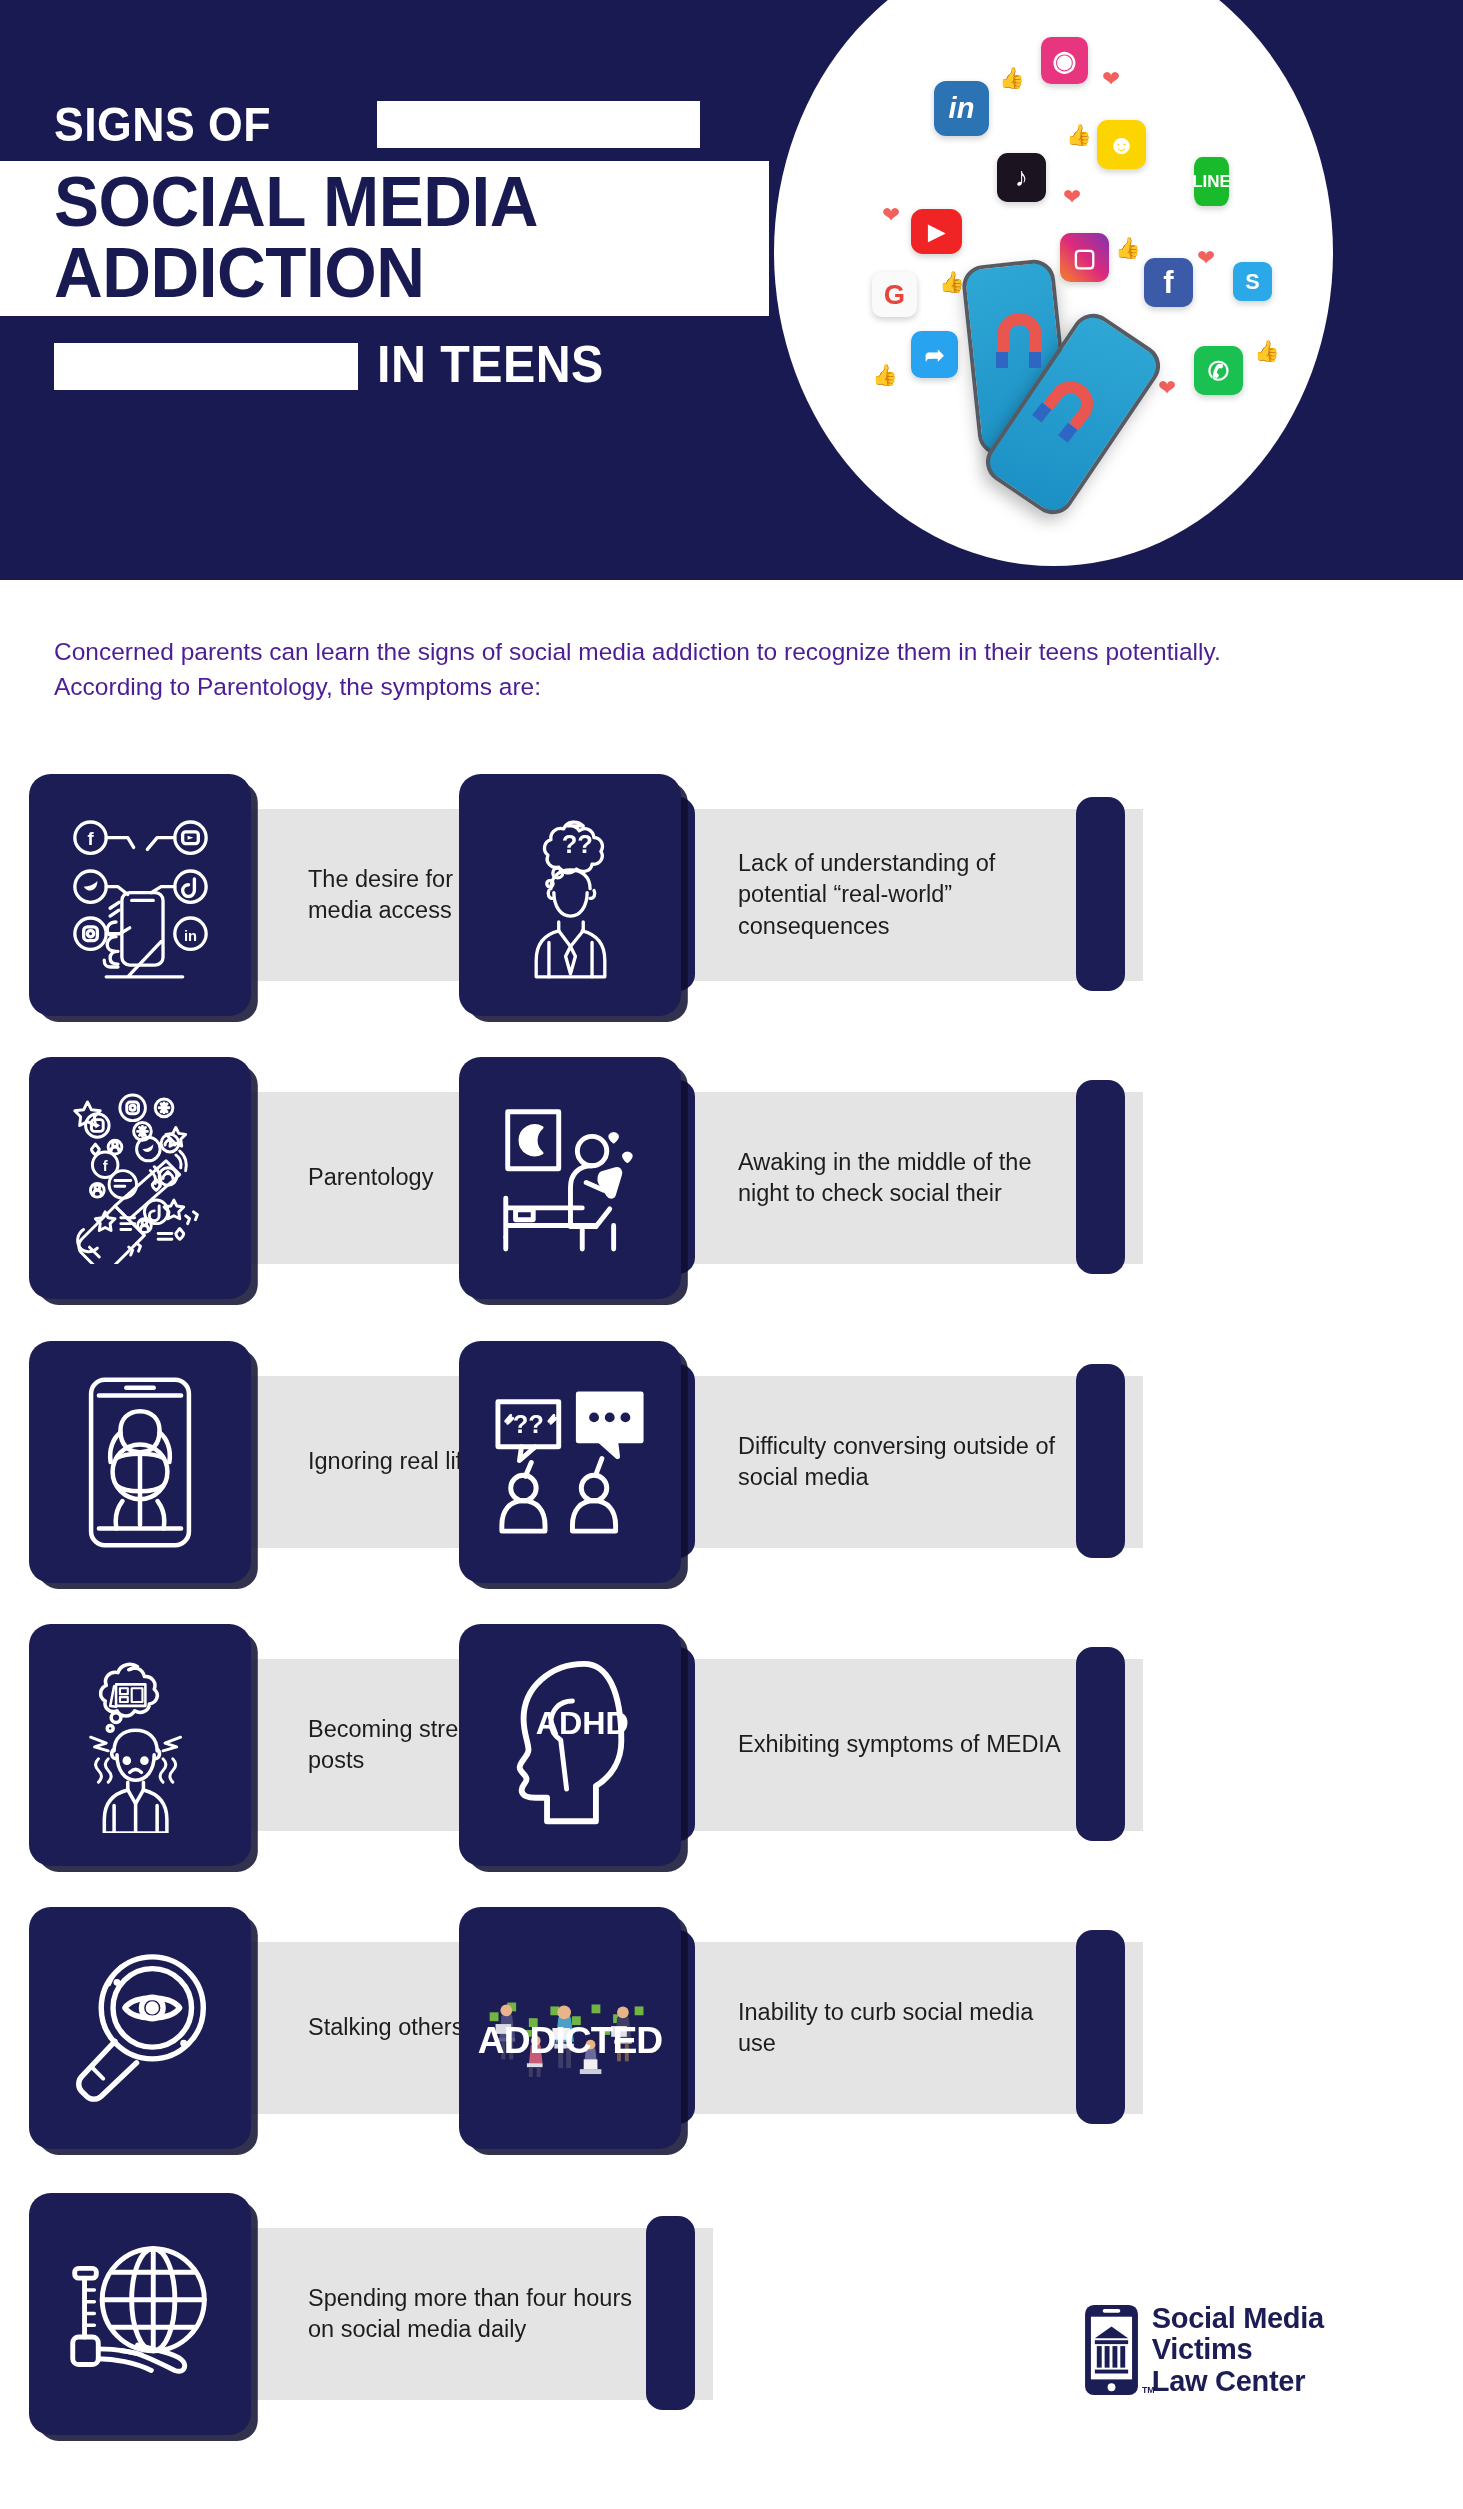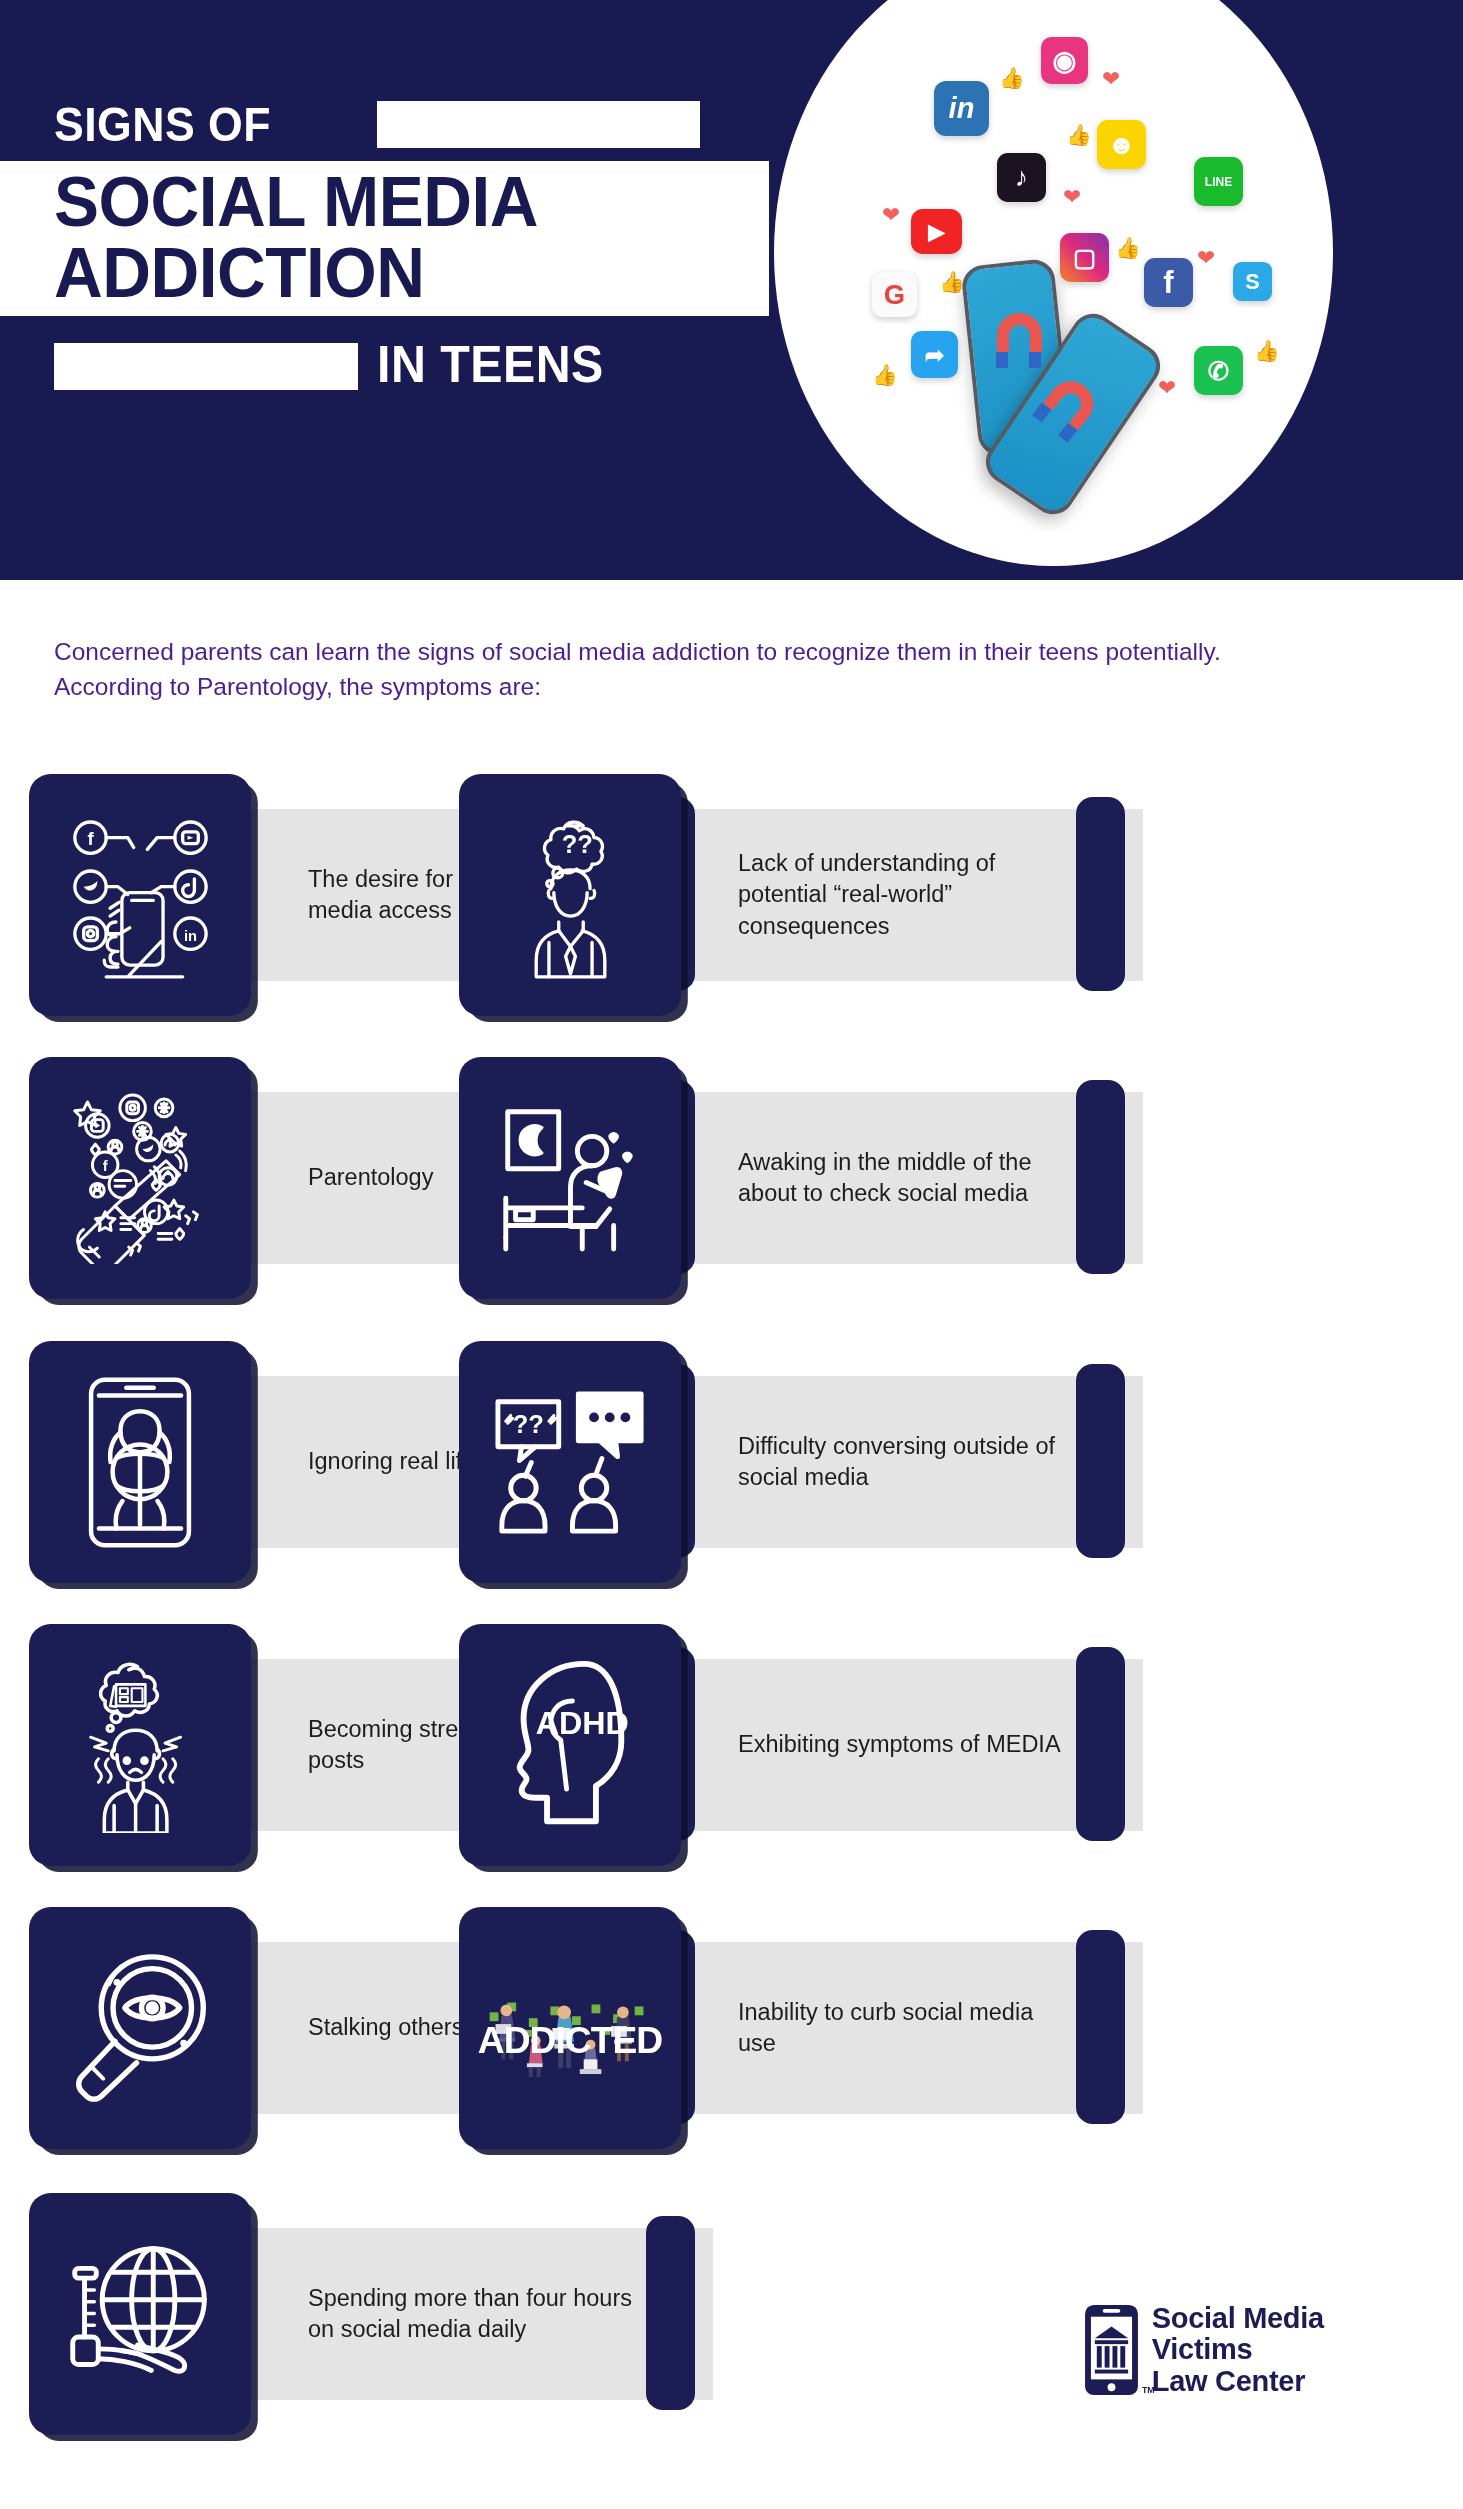--- a/index.html
+++ b/index.html
@@ -223,21 +223,21 @@
     <span class="thumb" style="left:292px;top:186px;">👍</span>
     <span class="thumb" style="left:341px;top:299px;">👍</span>
     <span class="thumb" style="left:165px;top:333px;">👍</span>
     <span class="thumb" style="left:98px;top:426px;">👍</span>
     <span class="thumb" style="left:480px;top:402px;">👍</span>
 
     <div class="sm" style="left:160px;top:142px;width:55px;height:55px;background:#2c73b4;font-size:29px;font-style:italic;">in</div>
     <div class="sm" style="left:267px;top:98px;width:47px;height:47px;background:#e8357f;font-size:27.4px;">◉</div>
     <div class="sm" style="left:223px;top:214px;width:49px;height:49px;background:#1b1420;font-size:26.5px;">♪</div>
     <div class="sm" style="left:323px;top:181px;width:49px;height:49px;background:#fcd400;color:#fff;font-size:27.4px;">☻</div>
-    <div class="sm" style="left:420px;top:218px;width:49px;height:49px;background:#19bb2c;font-size:12px;">LINE</div>
+    <div class="sm" style="left:420px;top:218px;width:35px;height:49px;background:#19bb2c;font-size:17px;">LINE</div>
     <div class="sm" style="left:137px;top:270px;width:51px;height:45px;background:#f02424;border-radius:11.8px;font-size:21.6px;">▶</div>
     <div class="sm" style="left:286px;top:294px;width:49px;height:49px;background:linear-gradient(45deg,#f58529,#dd2a7b,#8134af);font-size:24.5px;">▢</div>
     <div class="sm" style="left:370px;top:319px;width:49px;height:49px;background:#3b5ba9;font-size:31px;">f</div>
     <div class="sm" style="left:459px;top:323px;width:39px;height:39px;background:#2aa8e8;font-size:21.6px;">S</div>
     <div class="sm" style="left:98px;top:333px;width:45px;height:45px;background:#fafafa;color:#e7453c;font-size:27.4px;">G</div>
     <div class="sm" style="left:137px;top:392px;width:47px;height:47px;background:#27a3f0;font-size:23.5px;">➦</div>
     <div class="sm" style="left:420px;top:407px;width:49px;height:49px;background:#1bc150;font-size:25.5px;">✆</div>
 
     <div class="phone-a"></div>
     <div class="phone-b"></div>
@@ -391,21 +391,21 @@
         <path d="M94 84l18 8"></path>
         <path d="M110 74l14-4c4-1 6 2 5 6l-6 20c-1 4-5 4-7 1l-8-12c-2-3-1-10 2-11z" fill="#fff" stroke="#fff" stroke-width="3"></path>
         <path d="M12 100v40M12 110h78M12 128h92"></path>
         <path d="M22 112h18v10H22z"></path>
         <path d="M12 140v12M90 128v24M122 128v24"></path>
         <path d="M118 36c2-3 6-3 8 0 1 3-4 7-4 7s-5-4-4-7z" fill="#fff" stroke="#fff" stroke-width="2.5"></path>
         <path d="M132 56c2-3 6-3 8 0 1 3-4 7-4 7s-5-4-4-7z" fill="#fff" stroke="#fff" stroke-width="2.5"></path>
       </svg>
     </div>
     <div class="text-bar">
-      <span>Awaking in the middle of the about to check social media</span>
+      <span>Awaking in the middle of the night to check social their</span>
     </div>
     <div class="end-cap"></div>
   </div>
 
   <div class="card" style="left:29px;top:567px;">
     <div class="icon-box">
       <svg width="118" height="181" viewBox="0 0 120 185" fill="none" stroke="#fff" stroke-width="4.6" stroke-linecap="round" stroke-linejoin="round">
         <rect x="10" y="8" width="100" height="169" rx="14"></rect>
         <path d="M18 24h84M18 160h84"></path>
         <path d="M46 16h28"></path>

